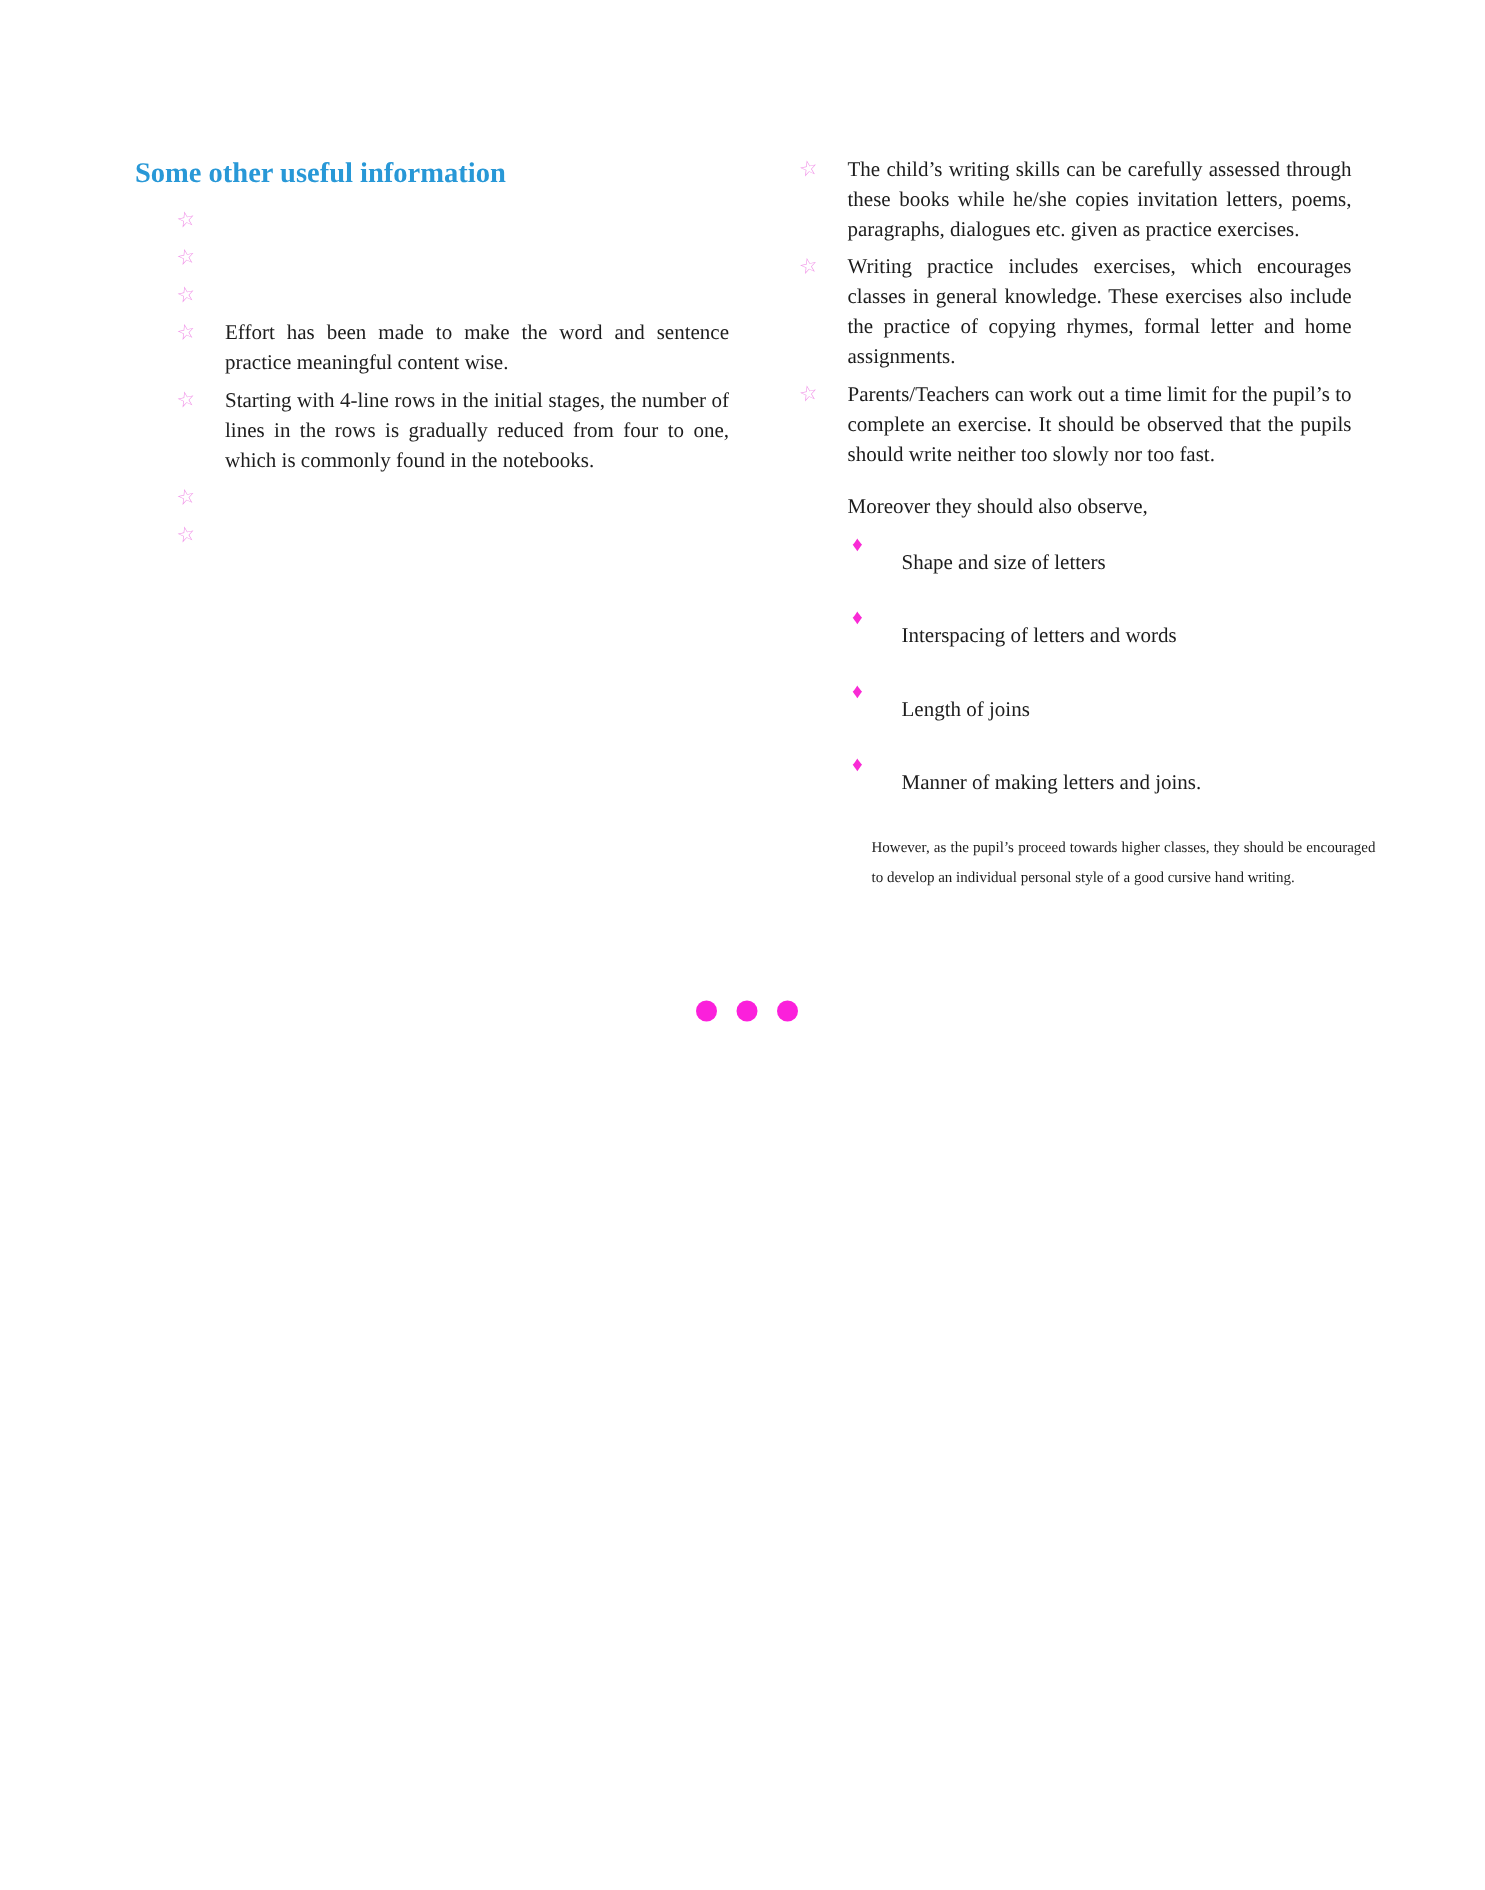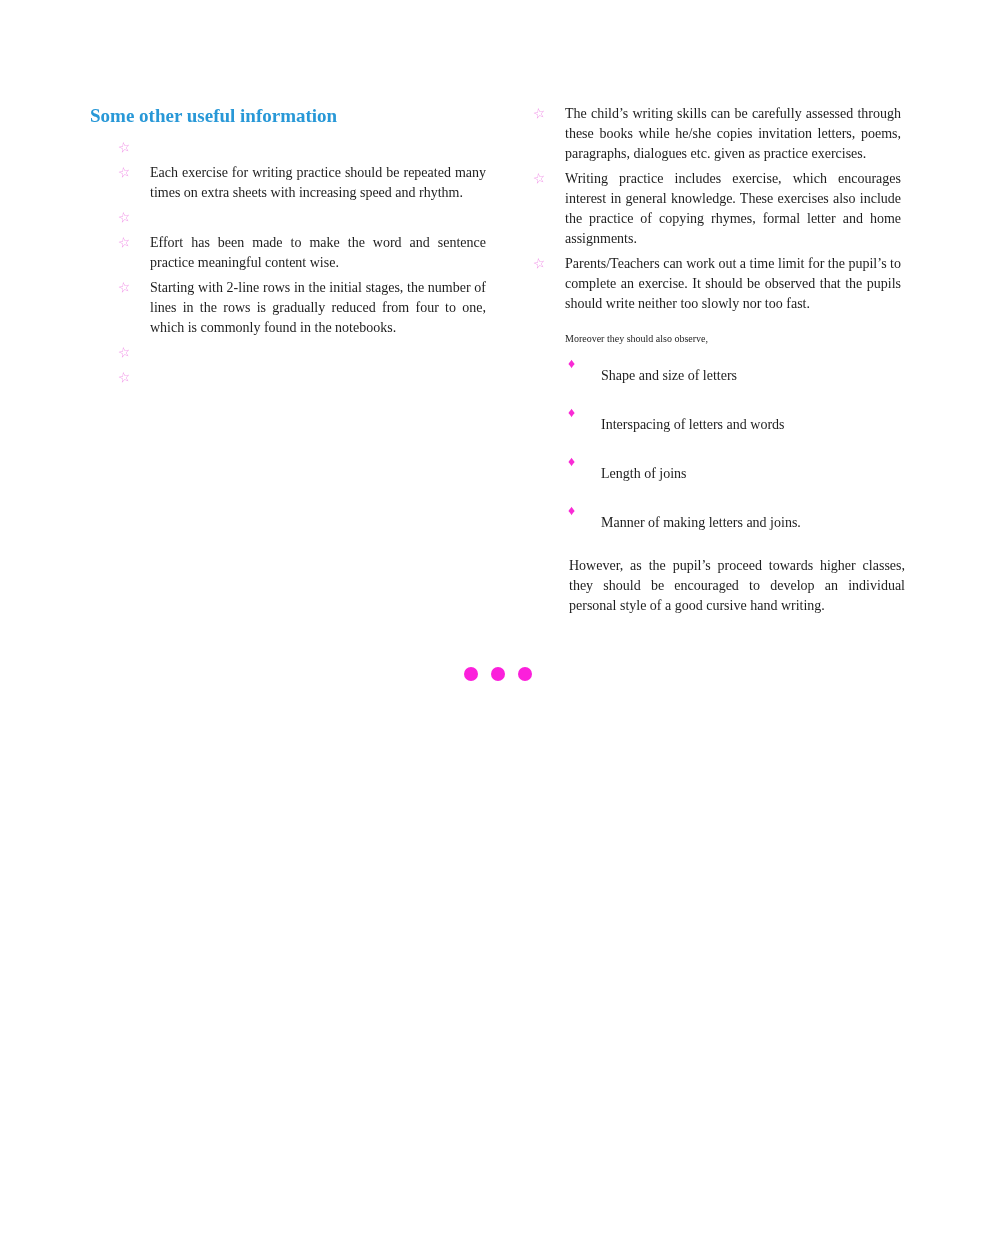--- a/index.html
+++ b/index.html
@@ -39,37 +39,37 @@
   .btext {
     margin: 0;
     width: 336px;
     font-size: 14px;
     line-height: 20px;
     text-align: justify;
   }
 
   .moreover {
     margin: 15px 0 5px 32px;
-    font-size: 10px;
+    font-size: 14px;
     line-height: 20px;
   }
   .obs { display: flex; margin: 0 0 5px 35px; }
   .diamond-cell {
     flex: none;
     width: 21px;
     font-size: 14px;
     line-height: 20px;
     color: var(--diamond-magenta, #f92bd5);
   }
   .obs-text { margin: 12px; font-size: 14px; line-height: 20px; }
 
   .closing {
-    margin: 11px 0 0 36px;
+    margin: 11px 0 0 48px;
     width: 336px;
-    font-size: 14px;
+    font-size: 10px;
     line-height: 20px;
     text-align: justify;
   }
 
   .dots {
     position: absolute;
     left: 464px;
     top: 667px;
     display: flex;
     gap: 13px;
@@ -87,49 +87,48 @@
 <div class="page">
 
   <div class="col col-left">
     <h1 class="heading">Some other useful information</h1>
 
     <div class="bullet">
       <span class="star-cell"><span>☆</span></span>
     </div>
     <div class="bullet">
       <span class="star-cell"><span>☆</span></span>
-      <p class="btext">Each exercise for writing practice should be repeated many times on extra sheets with increasing speed and rhythm.</p>
     </div>
     <div class="bullet">
       <span class="star-cell"><span>☆</span></span>
     </div>
     <div class="bullet">
       <span class="star-cell"><span>☆</span></span>
       <p class="btext">Effort has been made to make the word and sentence practice meaningful content wise.</p>
     </div>
     <div class="bullet">
       <span class="star-cell"><span>☆</span></span>
-      <p class="btext">Starting with 2-line rows in the initial stages, the number of lines in the rows is gradually reduced from four to one, which is commonly found in the notebooks.</p>
+      <p class="btext">Starting with 4-line rows in the initial stages, the number of lines in the rows is gradually reduced from four to one, which is commonly found in the notebooks.</p>
     </div>
     <div class="bullet">
       <span class="star-cell"><span>☆</span></span>
     </div>
     <div class="bullet">
       <span class="star-cell"><span>☆</span></span>
     </div>
   </div>
 
   <div class="col col-right">
     <div class="bullet">
       <span class="star-cell"><span>☆</span></span>
       <p class="btext">The child’s writing skills can be carefully assessed through these books while he/she copies invitation letters, poems, paragraphs, dialogues etc. given as practice exercises.</p>
     </div>
     <div class="bullet">
       <span class="star-cell"><span>☆</span></span>
-      <p class="btext">Writing practice includes exercise, which encourages interest in general knowledge. These exercises also include the practice of copying rhymes, formal letter and home assignments.</p>
+      <p class="btext">Writing practice includes exercises, which encourages classes in general knowledge. These exercises also include the practice of copying rhymes, formal letter and home assignments.</p>
     </div>
     <div class="bullet">
       <span class="star-cell"><span>☆</span></span>
       <p class="btext">Parents/Teachers can work out a time limit for the pupil’s to complete an exercise. It should be observed that the pupils should write neither too slowly nor too fast.</p>
     </div>
 
     <p class="moreover">Moreover they should also observe,</p>
 
     <div class="obs">
       <span class="diamond-cell">♦</span>

